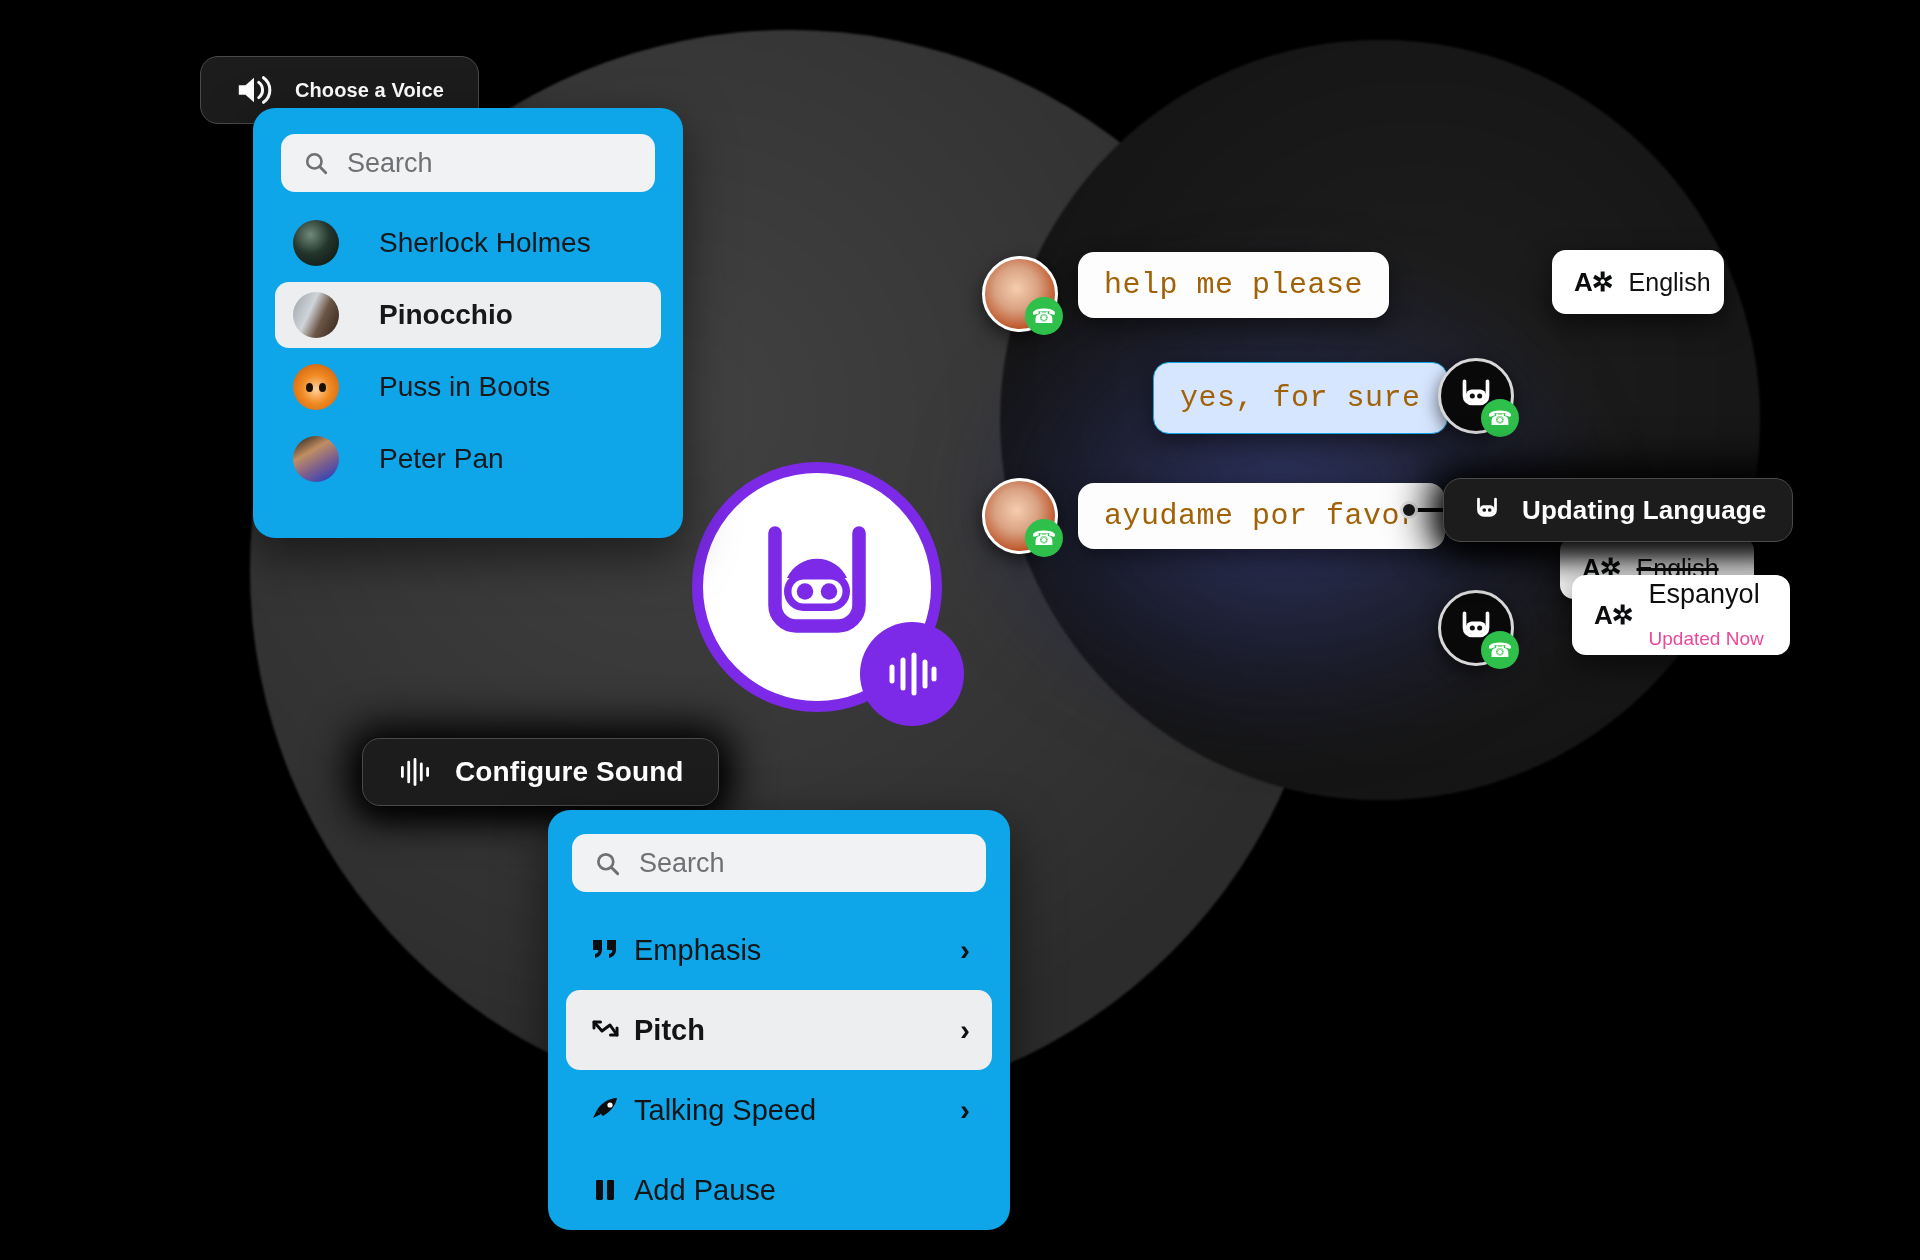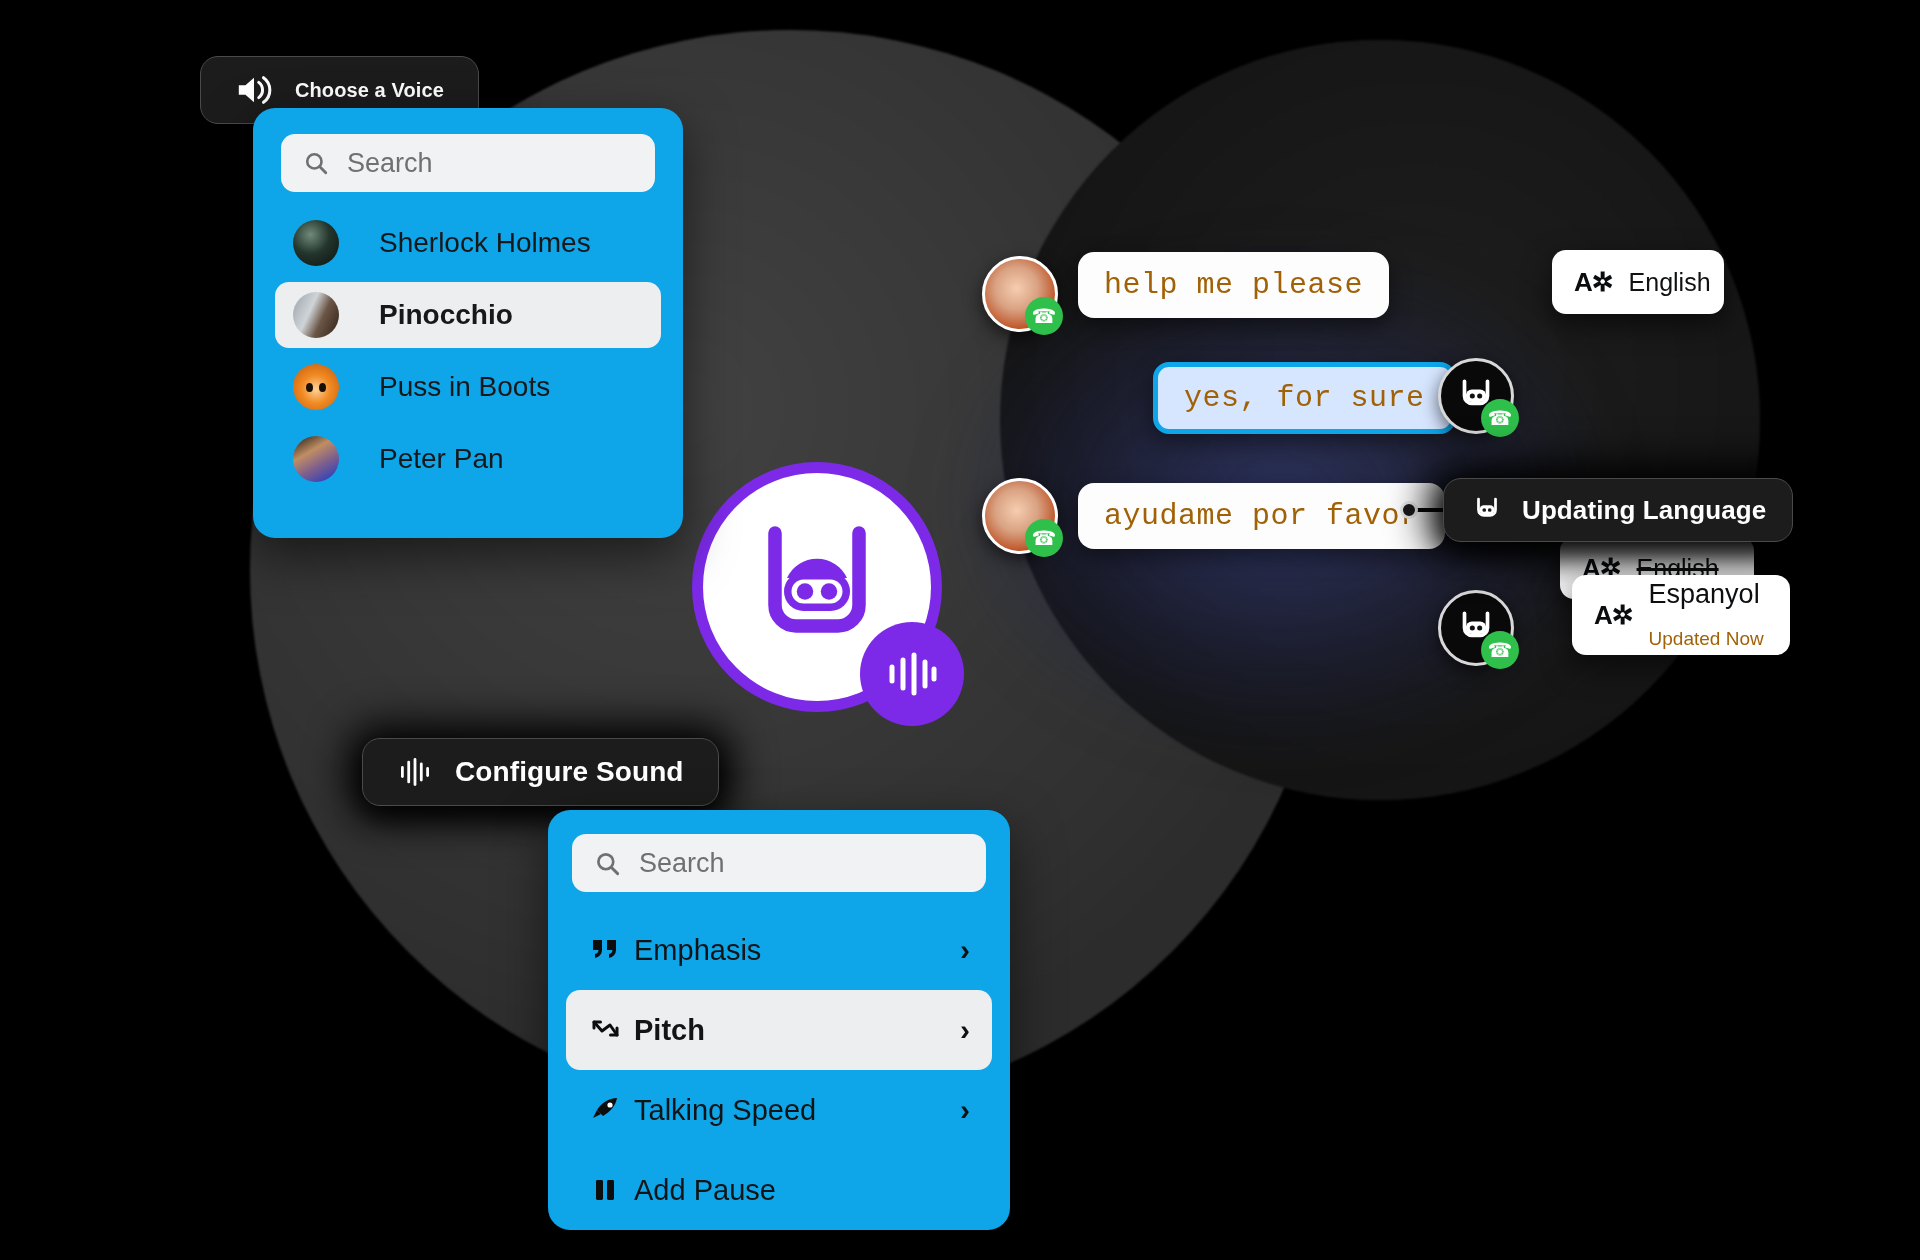--- a/index.html
+++ b/index.html
@@ -121,21 +121,21 @@
     font-size:20px; z-index:3;
   }
   .bubble {
     position:absolute; display:flex; align-items:center;
     border-radius:16px; padding: 0 26px;
     font-family:"Liberation Mono", monospace;
     font-size:30px; color:#a16207; letter-spacing:.5px;
     z-index:36; white-space:pre-line;
   }
   .bubble.white { background:#fdfdfd; box-shadow: 0 8px 22px rgba(0,0,0,.45); }
-  .bubble.blue  { background:#d7e6ff; border:5px solid #0ea5e9; box-shadow: 0 8px 22px rgba(0,0,0,.45); font-family: Liberation Mono, monospace; }
+  .bubble.blue  { background:#d7e6ff; border:1px solid #0ea5e9; box-shadow: 0 8px 22px rgba(0,0,0,.45); font-family: Liberation Mono, monospace; }
 
   
   #logo-wrap{ position:absolute; left:692px; top:462px; width:250px; height:250px; z-index:30;}
   #logo-circle{
     width:250px;height:250px;border-radius:50%;
     background:#fff; border:11px solid #7c2ae8;
     display:flex;align-items:center;justify-content:center;
   }
   #logo-wave{
     position:absolute; right:-22px; bottom:-14px;
@@ -157,21 +157,21 @@
     background:#fff; border-radius:14px; display:flex;align-items:center;gap:16px;padding:0 22px;
     font-size:25px; color:#101112; z-index:48; box-shadow:0 10px 24px rgba(0,0,0,.5);
   }
   #lang-old .strike{ text-decoration: line-through; text-decoration-thickness:2.5px; }
   #lang-new{
     position:absolute; left:1572px; top:575px; width:218px; height:80px;
     background:#fff; border-radius:14px; display:flex;align-items:center;gap:16px;padding:0 22px;
     z-index:52; box-shadow:0 12px 30px rgba(0,0,0,.55);
   }
   #lang-new .name{ font-size:27px; color:#0d0e10; font-weight:500; line-height:1.05;}
-  #lang-new .sub{ font-size:19px; color:#a16207; margin-top:20px; }
+  #lang-new .sub{ font-size:19px; color:#ec4899; margin-top:20px; }
   .trans-ico{ font-size:26px; font-weight:800; letter-spacing:-1px; color:#0b0c0e; flex:none;}
 
   .connector{
     position:absolute; height:4px; background:#0a0a0a; z-index:44;
   }
   .connector .dot{
     position:absolute; left:-12px; top:-7px; width:18px;height:18px;border-radius:50%;
     background:#1a1a1a; border:3px solid #e9e9e9;
   }
 </style>

